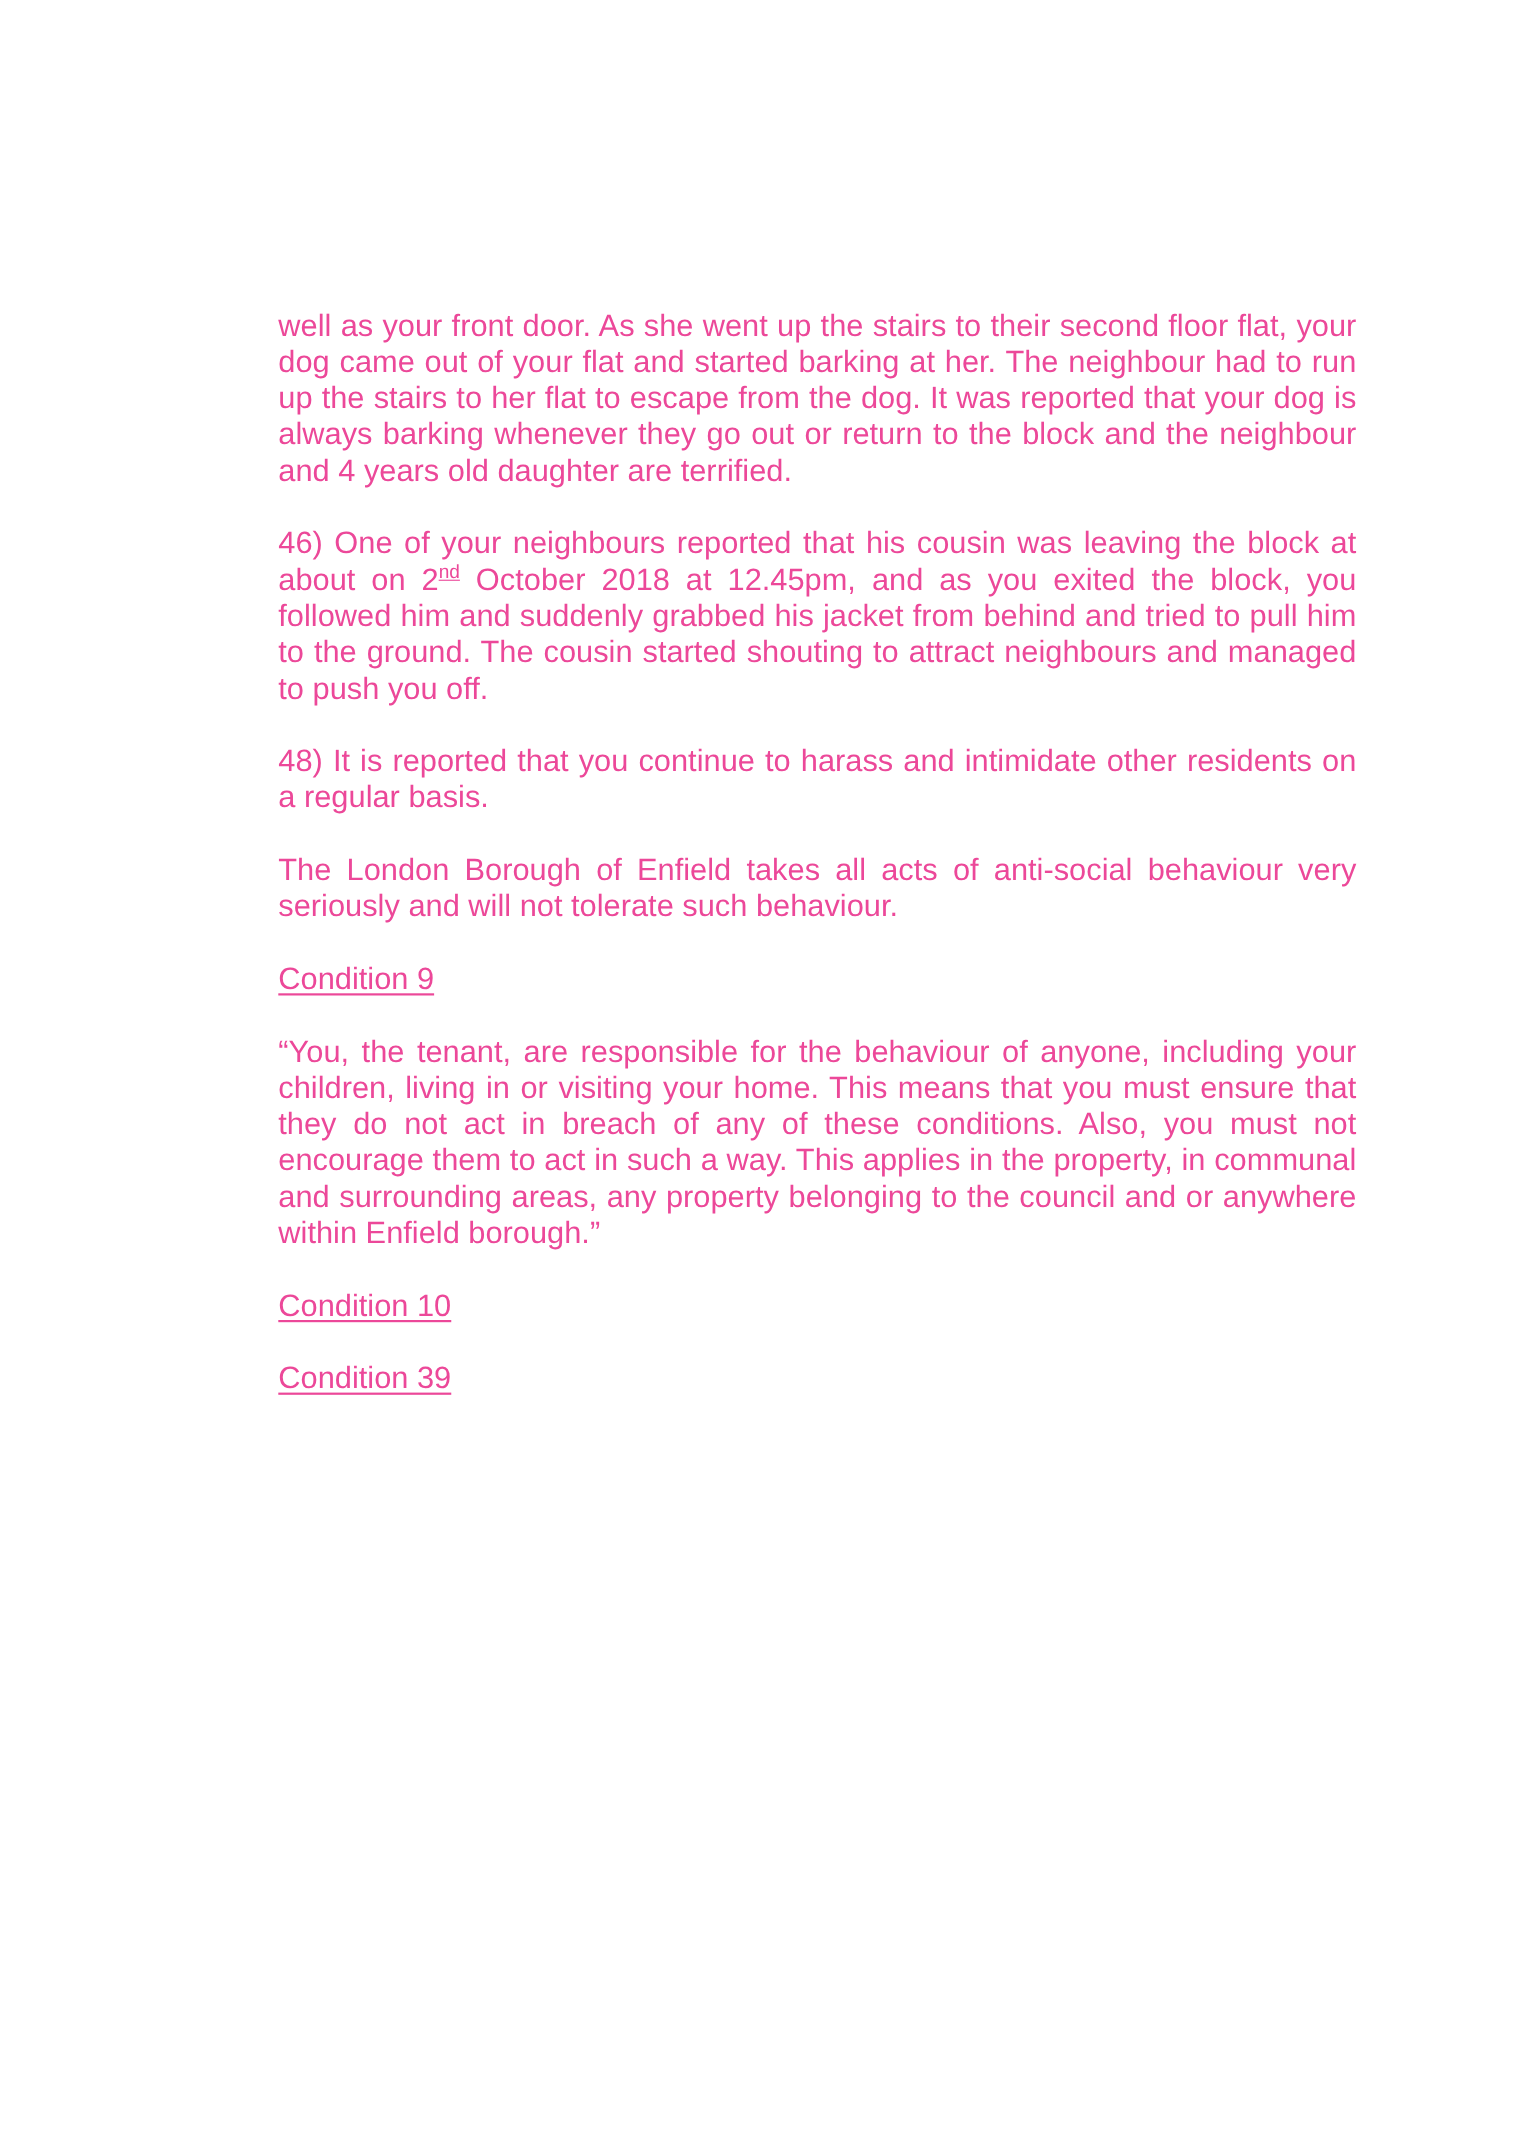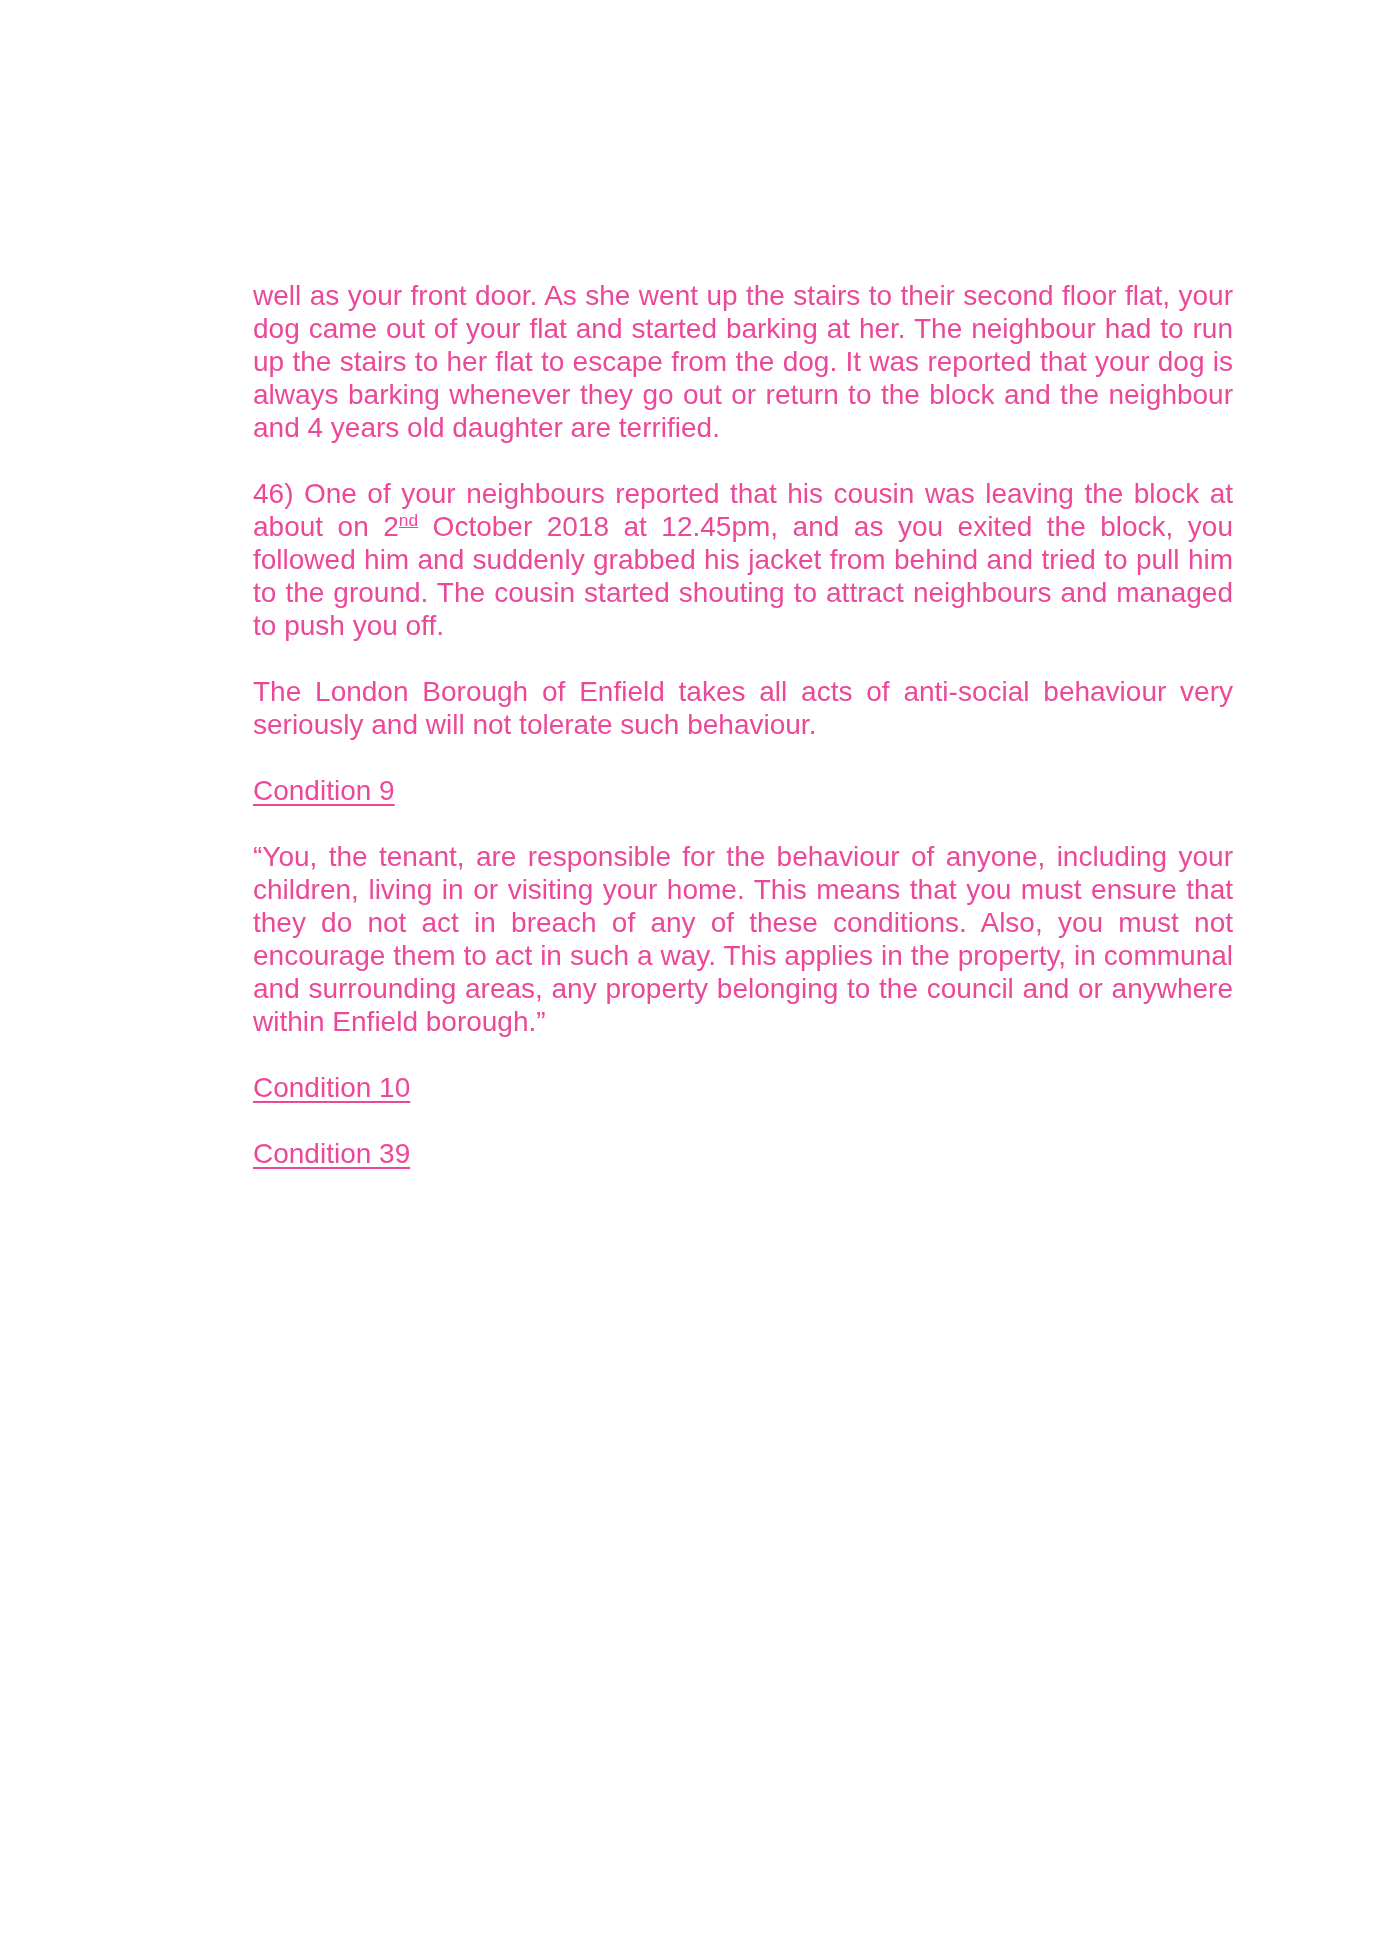--- a/index.html
+++ b/index.html
@@ -46,19 +46,20 @@
     text-decoration: underline;
   }
 </style>
 </head>
 <body>
 
 <div class="page">
   <main class="content">
       <p class="para"><span>well as your front door. As she went up the stairs to their second floor flat, your dog came out of your flat and started barking at her. The neighbour had to run up the stairs to her flat to escape from the dog. It was reported that your dog is always barking whenever they go out or return to the block and the neighbour and 4 years old daughter are terrified.</span></p>
       <p class="para"><span>46) One of your neighbours reported that his cousin was leaving the block at about on 2</span><sup class="ordinal">nd</sup><span> October 2018 at 12.45pm, and as you exited the block, you followed him and suddenly grabbed his jacket from behind and tried to pull him to the ground. The cousin started shouting to attract neighbours and managed to push you off.</span></p>
+      <p class="para"><span>48) It is reported that you continue to harass and intimidate other residents on a regular basis.</span></p>
       <p class="para"><span>The London Borough of Enfield takes all acts of anti-social behaviour very seriously and will not tolerate such behaviour.</span></p>
       <h2 class="heading"><span>Condition 9</span></h2>
       <p class="para"><span>“You, the tenant, are responsible for the behaviour of anyone, including your children, living in or visiting your home. This means that you must ensure that they do not act in breach of any of these conditions. Also, you must not encourage them to act in such a way. This applies in the property, in communal and surrounding areas, any property belonging to the council and or anywhere within Enfield borough.”</span></p>
       <h2 class="heading"><span>Condition 10</span></h2>
       <h2 class="heading"><span>Condition 39</span></h2>
     </main>
 </div>
 
 </body></html>

